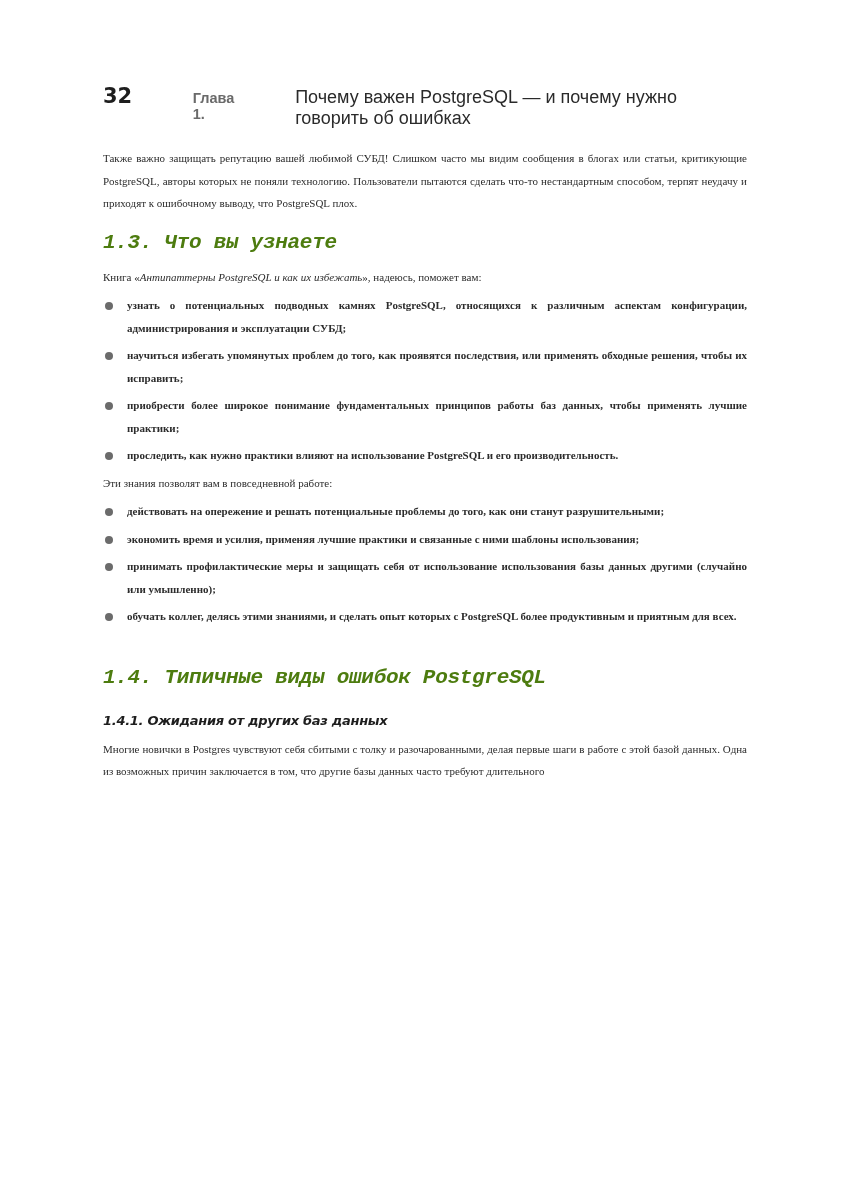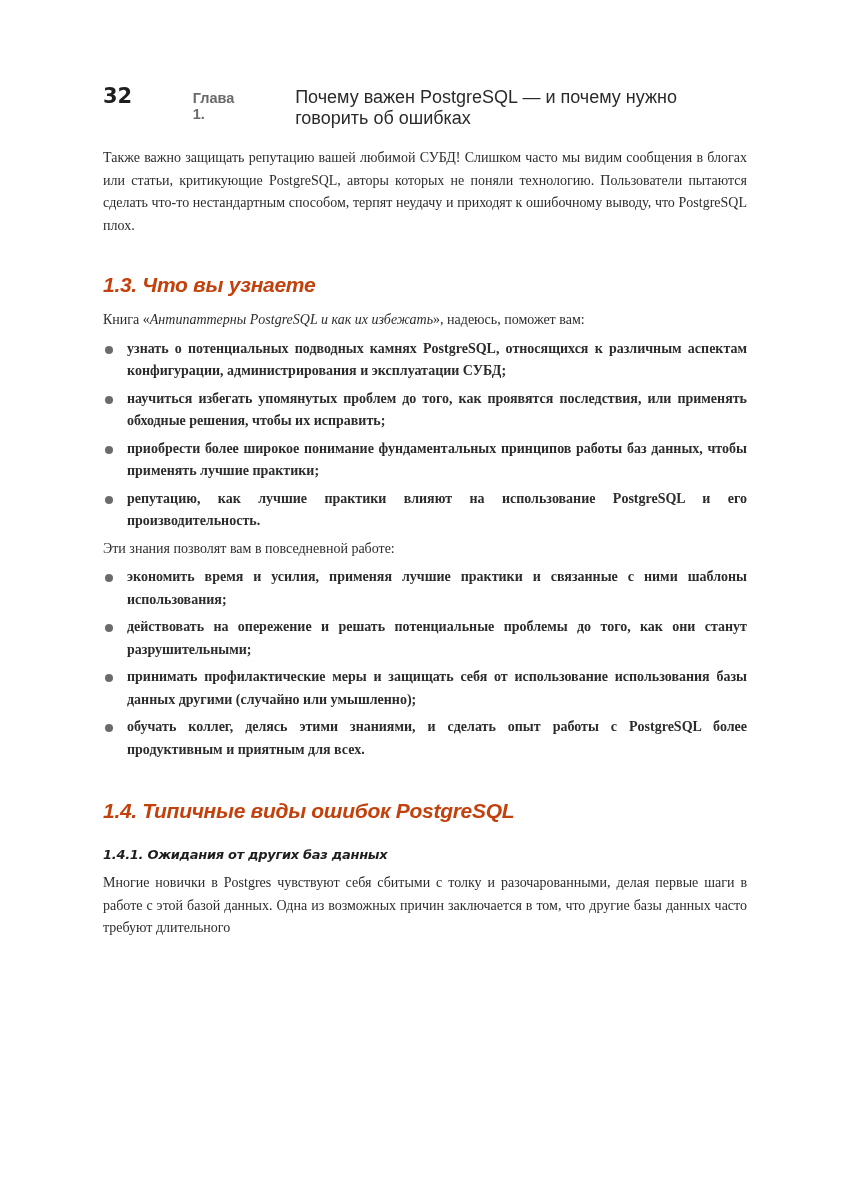--- a/index.html
+++ b/index.html
@@ -2,23 +2,23 @@
 <html><head>
 <meta charset="utf-8">
 <style>
   html, body { margin: 0; padding: 0; background: #ffffff; }
   body { width: 849px; height: 1200px; position: relative; overflow: hidden; color: #2a2a2a; }
   .page { position: absolute; left: 103px; top: 84px; width: 644px; }
   .running-head { display: flex; align-items: baseline; font-family: "DejaVu Sans", sans-serif; height: 30px; gap: 44px; }
   .page-num { font-weight: bold; font-size: 21px; color: #1e1e1e; width: 57px; }
   .chapter-label { font-family: "Liberation Sans", sans-serif; font-size: 14.5px; font-weight: bold; color: #6a6a6a; margin-right: 12px; }
   .chapter-title { font-family: "Liberation Sans", sans-serif; font-size: 18px; color: #2a2a2a; }
-  p, li { font-family: "Liberation Serif", serif; font-size: 14px; line-height: 22.5px; color: #2c2c2c; margin: 0; text-align: justify; }
+  p, li { font-family: "Liberation Serif", serif; font-size: 11px; line-height: 22.5px; color: #2c2c2c; margin: 0; text-align: justify; }
   .intro { margin-top: 33px; }
-  h2 { font-family: Liberation Sans, sans-serif; font-style: italic; font-weight: bold; font-size: 21px; margin: 36px 0 12px 0; color: #c2410c; letter-spacing: -0.3px; }
+  h2 { font-family: Liberation Mono, monospace; font-style: italic; font-weight: bold; font-size: 21px; margin: 16px 0 12px 0; color: #4d7c0f; letter-spacing: -0.3px; }
   h3 { font-family: "DejaVu Sans", sans-serif; font-style: italic; font-weight: bold; font-size: 13px; margin: 24px 0 10px 0; color: #1e1e1e; letter-spacing: -0.3px; }
   ul { list-style: none; margin: 6px 0 4px 0; padding: 0; }
   li { position: relative; padding-left: 24px; margin-bottom: 5px; font-weight: bold; }
   .bullet { position: absolute; left: 2px; top: 8px; width: 8px; height: 8px; border-radius: 50%; background: #6b6b6b; }
   em { font-style: italic; }
   .h14 { margin-top: 38px; }
 </style>
 </head>
 <body>
 
@@ -31,29 +31,29 @@
 
   <p class="intro">Также важно защищать репутацию вашей любимой СУБД! Слишком часто мы видим сообщения в блогах или статьи, критикующие PostgreSQL, авторы которых не поняли технологию. Пользователи пытаются сделать что-то нестандартным способом, терпят неудачу и приходят к ошибочному выводу, что PostgreSQL плох.</p>
 
   <h2>1.3. Что вы узнаете</h2>
   <p><span>Книга «</span><em>Антипаттерны PostgreSQL и как их избежать</em><span>», надеюсь, поможет вам:</span></p>
 
   <ul>
     <li><span class="bullet"></span><span>узнать о потенциальных подводных камнях PostgreSQL, относящихся к различным аспектам конфигурации, администрирования и эксплуатации СУБД;</span></li>
     <li><span class="bullet"></span><span>научиться избегать упомянутых проблем до того, как проявятся последствия, или применять обходные решения, чтобы их исправить;</span></li>
     <li><span class="bullet"></span><span>приобрести более широкое понимание фундаментальных принципов работы баз данных, чтобы применять лучшие практики;</span></li>
-    <li><span class="bullet"></span><span>репутацию, как лучшие практики влияют на использование PostgreSQL и его производительность.</span></li>
+    <li><span class="bullet"></span><span>проследить, как нужно практики влияют на использование PostgreSQL и его производительность.</span></li>
   </ul>
 
   <p>Эти знания позволят вам в повседневной работе:</p>
 
   <ul>
+    <li><span class="bullet"></span><span>действовать на опережение и решать потенциальные проблемы до того, как они станут разрушительными;</span></li>
     <li><span class="bullet"></span><span>экономить время и усилия, применяя лучшие практики и связанные с ними шаблоны использования;</span></li>
-    <li><span class="bullet"></span><span>действовать на опережение и решать потенциальные проблемы до того, как они станут разрушительными;</span></li>
     <li><span class="bullet"></span><span>принимать профилактические меры и защищать себя от использование использования базы данных другими (случайно или умышленно);</span></li>
-    <li><span class="bullet"></span><span>обучать коллег, делясь этими знаниями, и сделать опыт работы с PostgreSQL более продуктивным и приятным для всех.</span></li>
+    <li><span class="bullet"></span><span>обучать коллег, делясь этими знаниями, и сделать опыт которых с PostgreSQL более продуктивным и приятным для всех.</span></li>
   </ul>
 
   <h2 class="h14">1.4. Типичные виды ошибок PostgreSQL</h2>
 
   <h3>1.4.1. Ожидания от других баз данных</h3>
   <p>Многие новички в Postgres чувствуют себя сбитыми с толку и разочарованными, делая первые шаги в работе с этой базой данных. Одна из возможных причин заключается в том, что другие базы данных часто требуют длительного</p>
 </div>
 
 </body></html>

